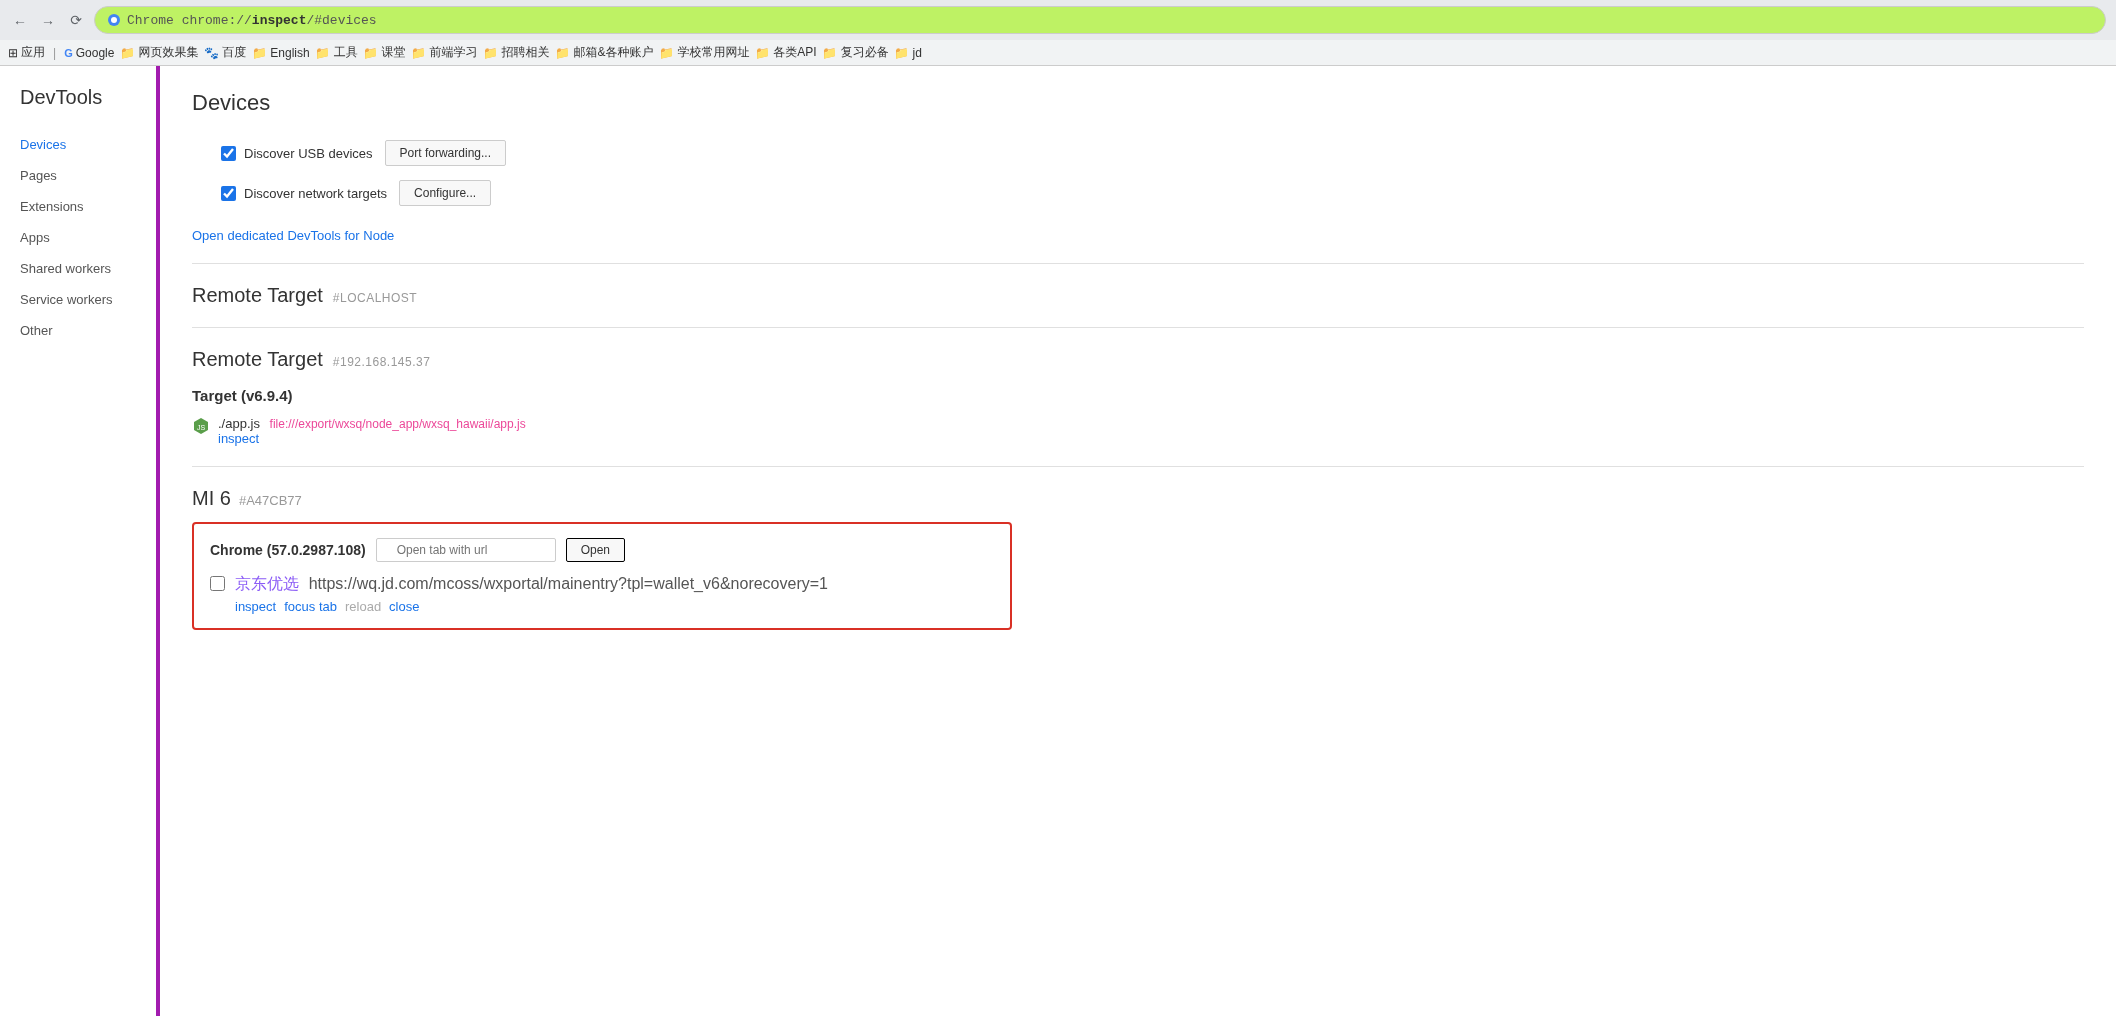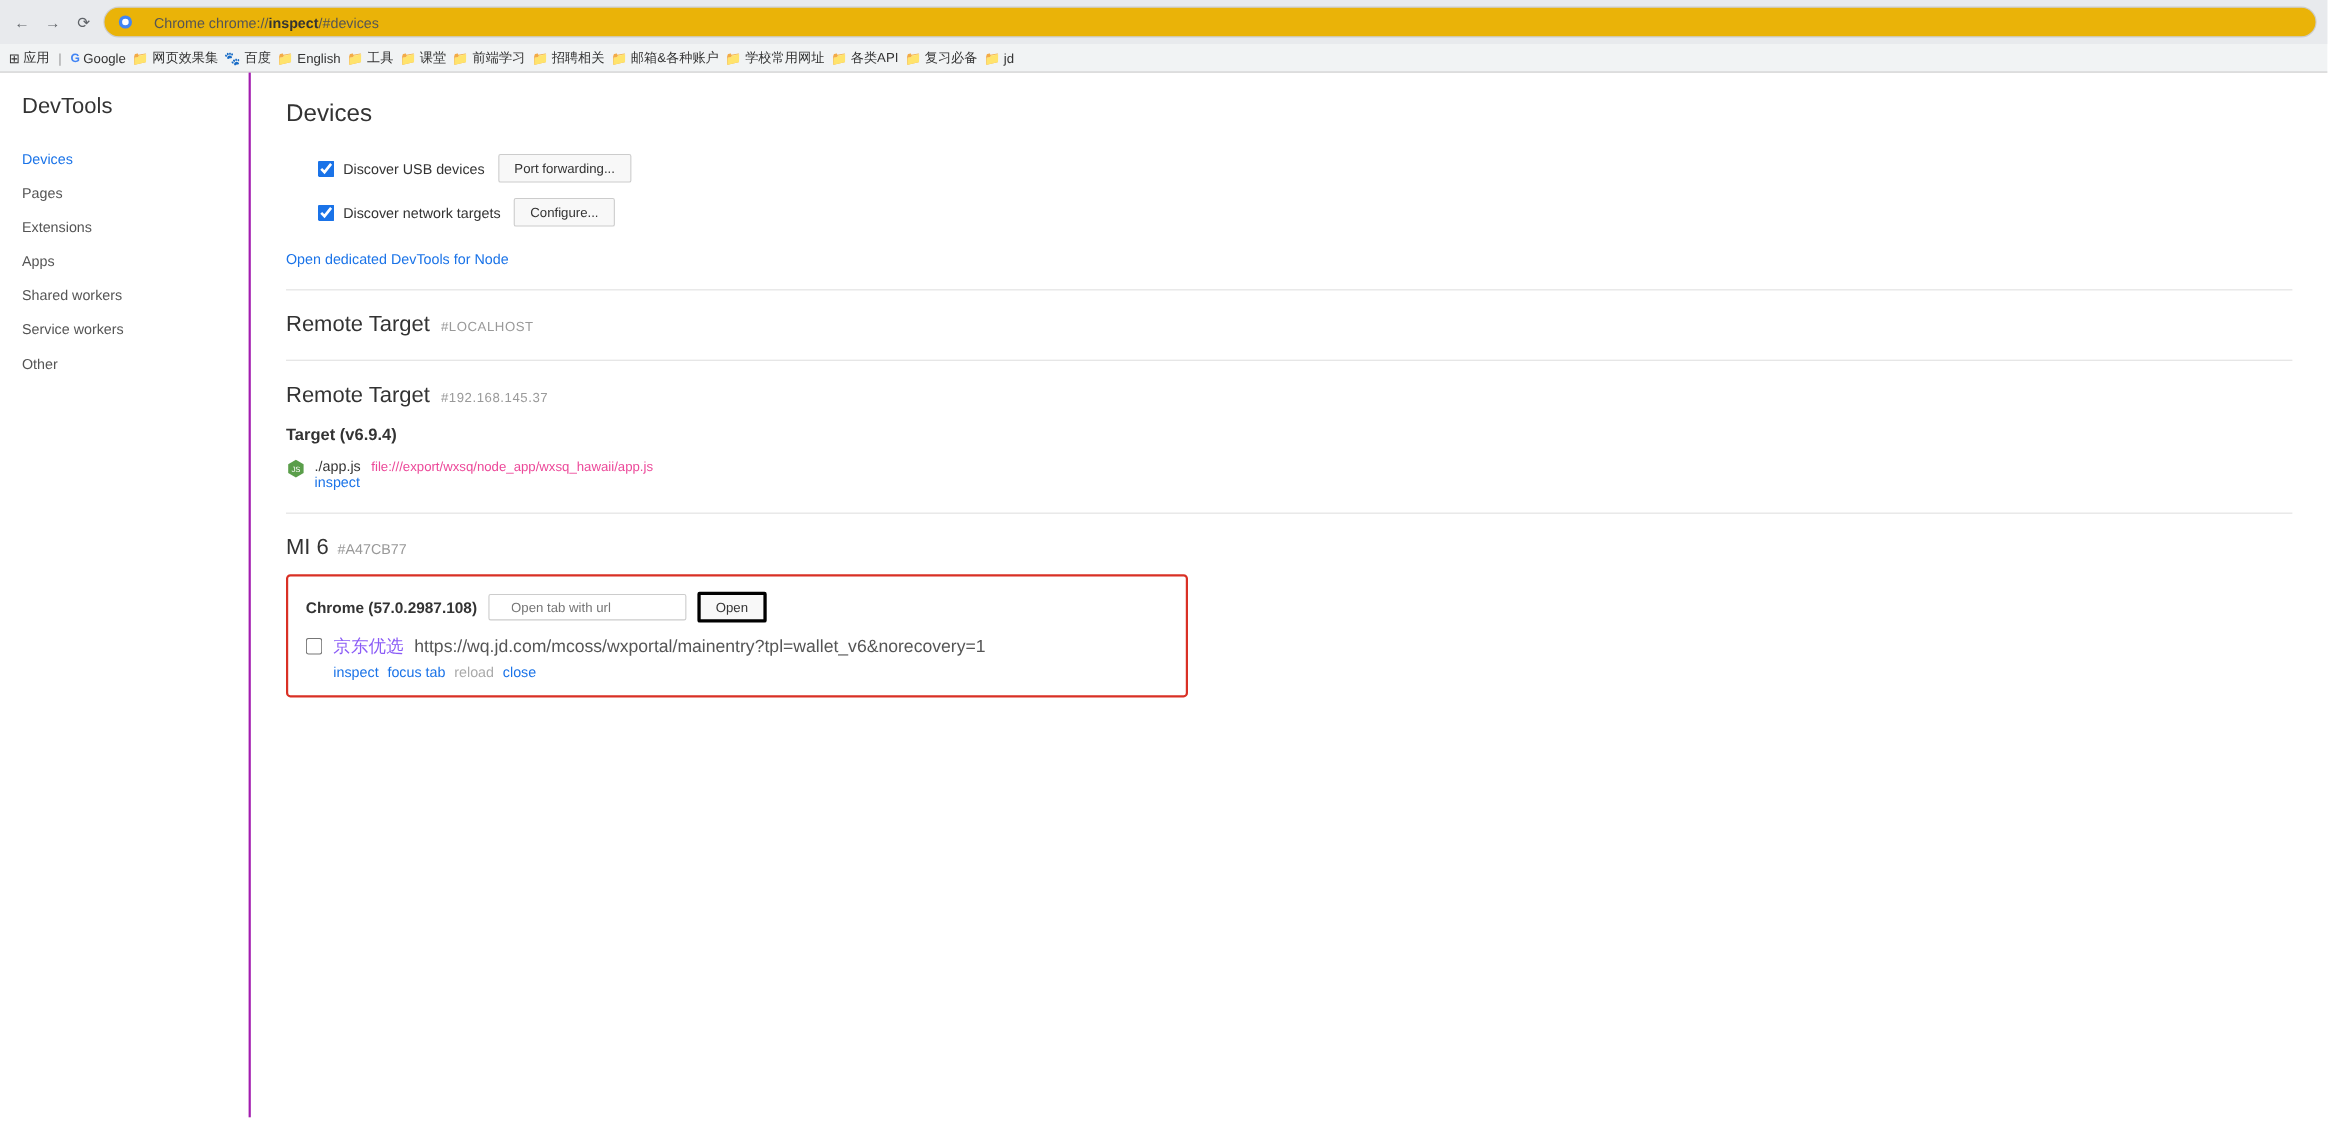--- a/index.html
+++ b/index.html
@@ -3,30 +3,30 @@
   <meta charset="utf-8">
   <style>
     * { margin: 0; padding: 0; box-sizing: border-box; }
     body { font-family: -apple-system, 'Segoe UI', Arial, sans-serif; font-size: 13px; background: #fff; color: #333; }
 
     
     .browser-chrome { background: #f1f3f4; border-bottom: 1px solid #ccc; }
     .browser-titlebar { display: flex; align-items: center; padding: 6px 10px; gap: 8px; background: #e8eaed; }
     .browser-nav-btn { width: 20px; height: 20px; display: flex; align-items: center; justify-content: center; color: #5f6368; cursor: pointer; font-size: 14px; background: none; border: none; }
     .browser-nav-btn:disabled { opacity: 0.3; }
-    .browser-address-bar { flex: 1; display: flex; align-items: center; background: #eab308; border: 1px solid #ccc; border-radius: 20px; padding: 4px 12px; gap: 19px; height: 28px; }
+    .browser-address-bar { flex: 1; display: flex; align-items: center; background: #bef264; border: 1px solid #ccc; border-radius: 20px; padding: 4px 12px; gap: 6px; height: 28px; font-family: Liberation Mono, monospace; }
     .browser-bookmarks { display: flex; align-items: center; padding: 4px 8px; gap: 6px; font-size: 12px; overflow: hidden; white-space: nowrap; }
     .bookmark-item { display: flex; align-items: center; gap: 3px; color: #333; cursor: pointer; font-size: 12px; }
     .bookmark-sep { color: #999; margin: 0 2px; }
 
     
     .main-layout { display: flex; height: calc(100vh - 80px); }
 
     
-    .sidebar { width: 228px; border-right: 2px solid #a21caf; padding: 20px 0; flex-shrink: 0; }
+    .sidebar { width: 160px; border-right: 4px solid #a21caf; padding: 20px 0; flex-shrink: 0; }
     .sidebar-title { font-size: 20px; color: #333; padding: 0 20px 20px; font-weight: 300; }
     .sidebar-item { padding: 8px 20px; cursor: pointer; font-size: 13px; color: #555; }
     .sidebar-item.active { color: #1a73e8; font-weight: 500; }
 
     
     .content { flex: 1; padding: 24px 32px; overflow-y: auto; }
     .page-title { font-size: 22px; font-weight: 300; color: #333; margin-bottom: 24px; }
 
     .settings-row { display: flex; align-items: center; gap: 12px; margin-bottom: 14px; padding-left: 29px; }
     .checkbox-label { display: flex; align-items: center; gap: 8px; font-size: 13px; color: #333; }
@@ -50,21 +50,21 @@
     .target-link { color: #1a73e8; text-decoration: none; font-size: 13px; cursor: pointer; }
 
     .device-header { display: flex; align-items: baseline; gap: 8px; margin: 16px 0 12px; }
     .device-name { font-size: 20px; font-weight: 300; color: #333; }
     .device-id { font-size: 13px; color: #999; }
 
     .chrome-box { border: 2px solid #d93025; border-radius: 4px; padding: 14px 16px; display: inline-block; min-width: 820px; }
     .chrome-header { display: flex; align-items: center; gap: 10px; margin-bottom: 12px; }
     .chrome-label { font-size: 14px; font-weight: 600; color: #333; }
     .url-input { border: 1px solid #ccc; padding: 4px 20px; font-size: 12px; width: 180px; border-radius: 2px; }
-    .open-btn { padding: 4px 14px; border: 3px solid #000000; border-radius: 2px; background: #f8f8f8; cursor: pointer; font-size: 12px; color: #333; }
+    .open-btn { padding: 4px 14px; border: 1px solid #000000; border-radius: 2px; background: #f8f8f8; cursor: pointer; font-size: 12px; color: #333; }
 
     .tab-row { display: flex; align-items: flex-start; gap: 10px; }
     .tab-checkbox { width: 14px; height: 14px; margin-top: 2px; }
     .tab-info { flex: 1; }
     .tab-title { font-size: 16px; color: #8b5cf6; font-weight: 500; }
     .tab-url { font-size: 16px; color: #555; margin-top: 1px; text-align: right; }
     .tab-actions { display: flex; gap: 8px; margin-top: 4px; }
     .tab-action-link { color: #1a73e8; text-decoration: none; font-size: 13px; cursor: pointer; }
     .tab-action-link.disabled { color: #aaa; }
   </style>

